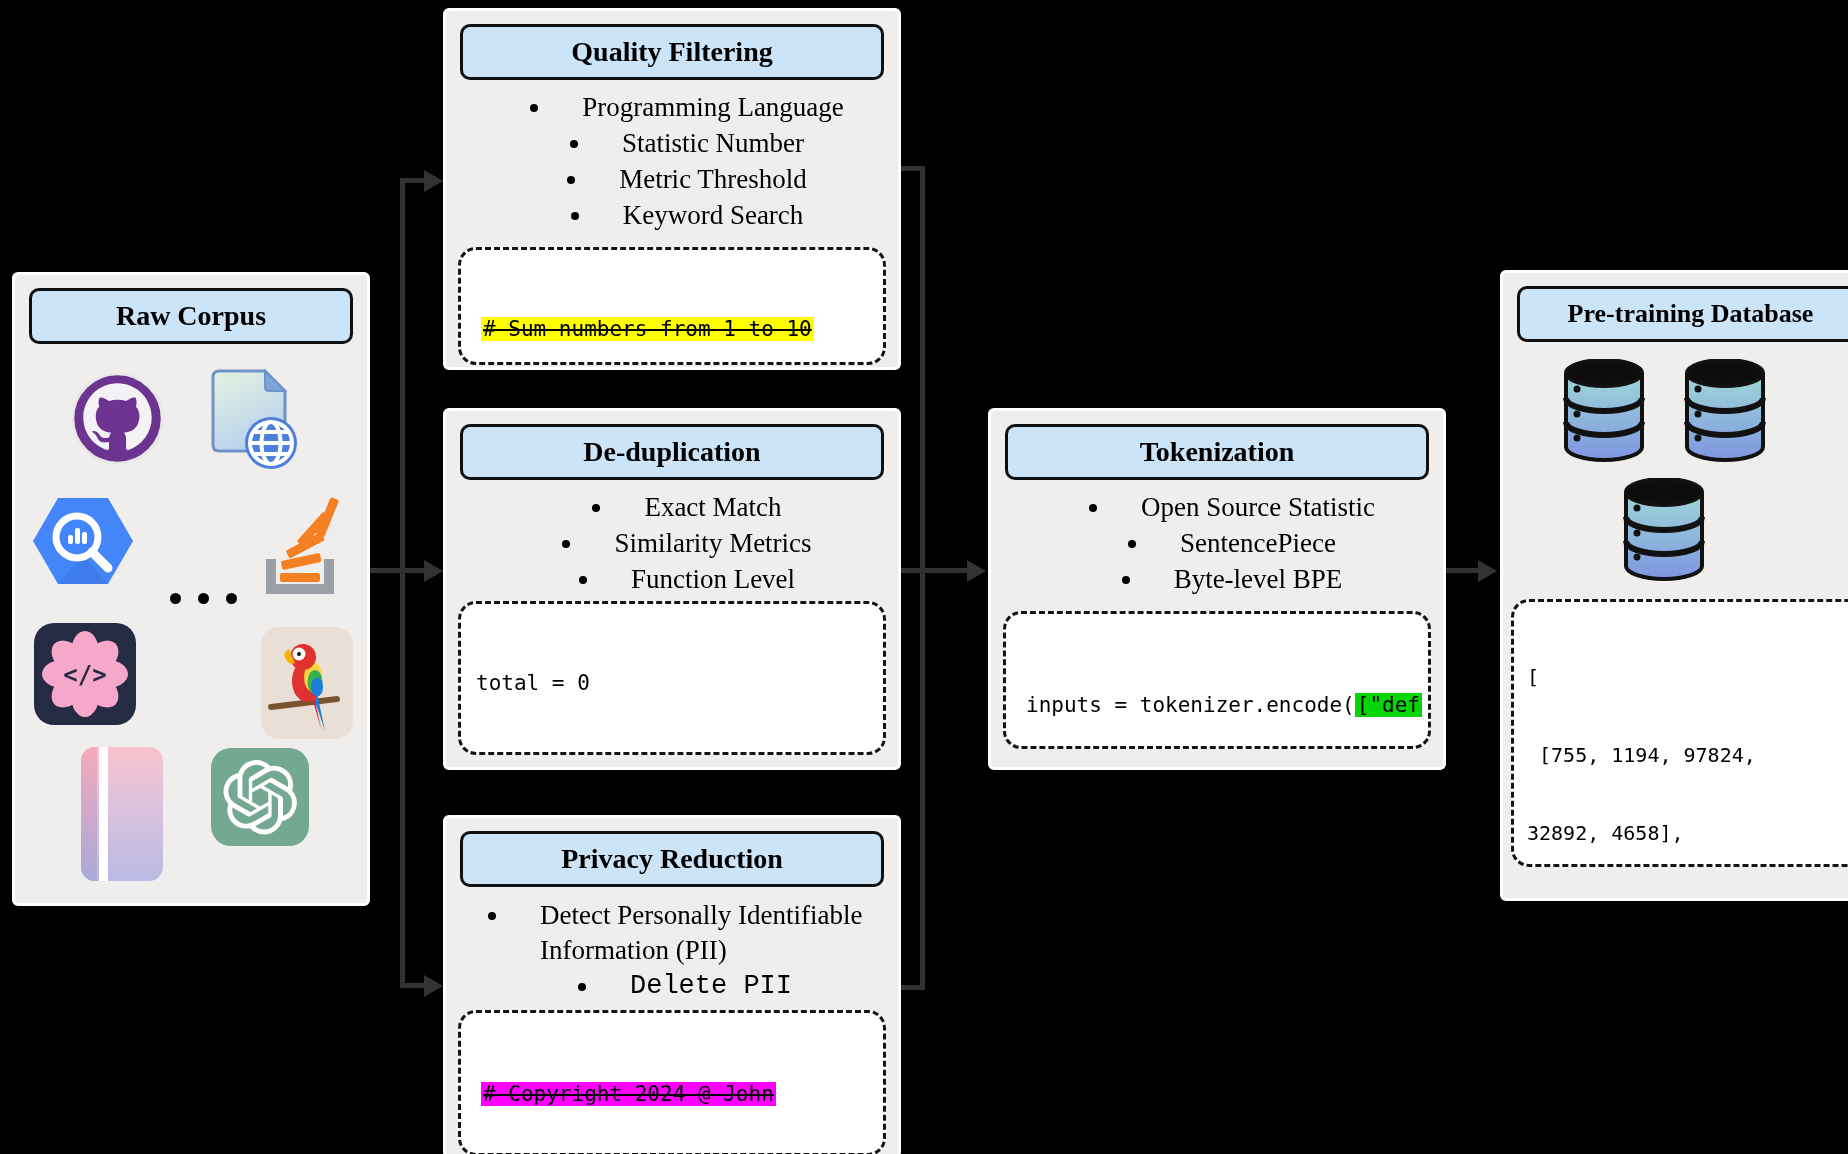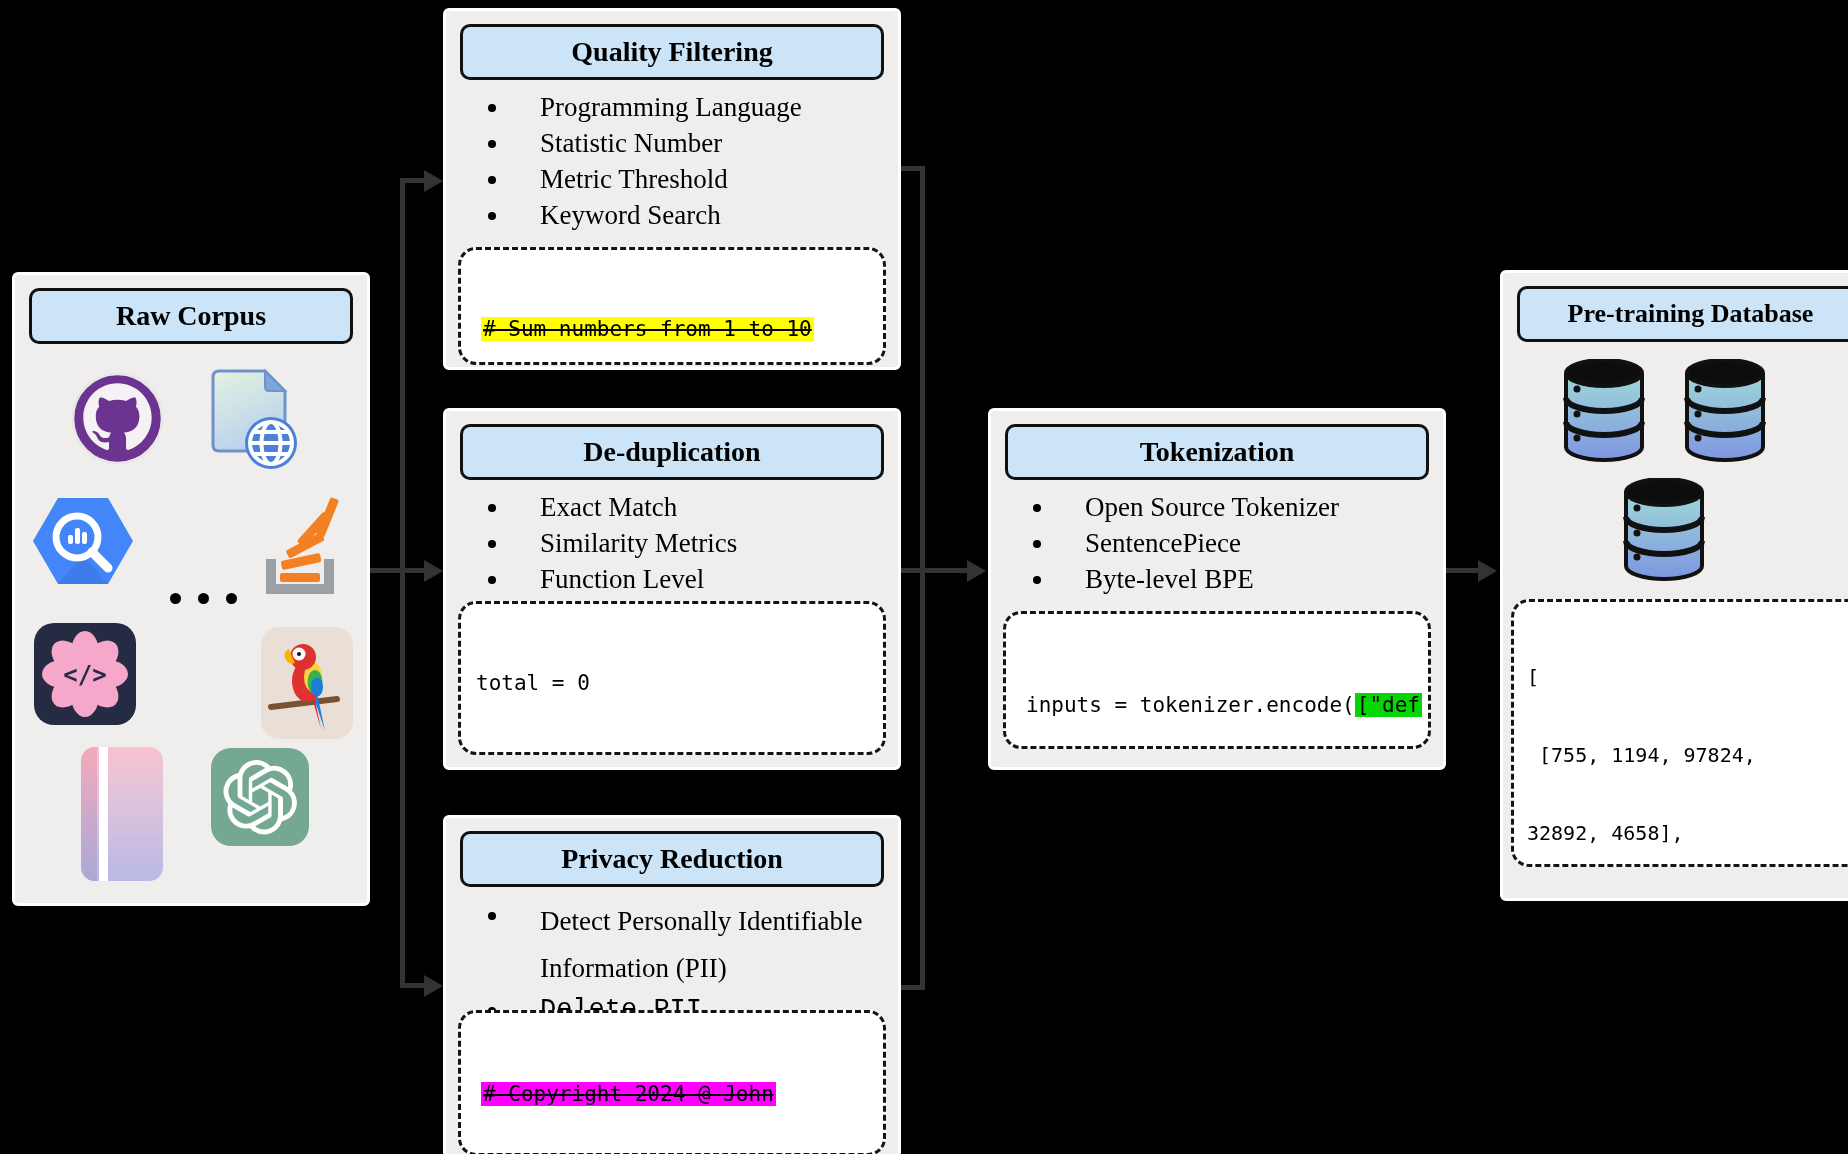--- a/index.html
+++ b/index.html
@@ -3,21 +3,21 @@
 <meta charset="utf-8">
 <style>
   html,body{margin:0;padding:0;background:#000;}
   #stage{position:relative;width:1848px;height:1154px;background:#000;overflow:hidden;
          font-family:"Liberation Serif",serif;color:#000;}
   .panel{position:absolute;background:#efeeec;border:3px solid #fff;border-radius:6px;}
   .header{position:absolute;left:14px;right:14px;top:13px;height:50px;background:#cbe4f7;
           border:3px solid #101010;border-radius:10px;display:flex;align-items:center;
           justify-content:center;font-weight:bold;font-size:28px;}
   .bullets{position:absolute;left:30px;right:12px;font-size:27px;line-height:29px;}
-  .bullet-row{display:flex;margin-bottom:7px;}
+  .bullet-row{display:flex;margin-bottom:7px;justify-content:center;}
   .bdot{flex:none;width:8px;height:8px;border-radius:50%;background:#000;margin:11px 44px 0 12px;}
   .codebox{position:absolute;left:12px;right:12px;background:#fff;border:3px dashed #141414;
            border-radius:18px;font-family:"DejaVu Sans Mono",monospace;font-size:21px;
            line-height:27px;padding:12px 6px 8px 20px;white-space:pre;overflow:hidden;}
   .cline{white-space:pre;}
   .hl{padding:0 2px;}
   .strike{text-decoration:line-through;text-decoration-thickness:2px;}
   .hl-yellow{background:#ffff00;}
   .hl-magenta{background:#ff00ff;}
   .hl-green{background:#06d506;}
@@ -223,21 +223,21 @@
       
       
     </div>
   </div>
 
   <div class="panel" style="left:443px;top:815px;width:452px;height:337px;">
     <div class="header">
       <span>Privacy Reduction</span>
     </div>
     <div class="bullets" style="top:80px;right:16px;">
-      <div class="bullet-row" style="line-height:47px;margin-bottom:1px;">
+      <div class="bullet-row" style="line-height:35px;margin-bottom:1px;">
           <span class="bdot" style="margin-top:14px;"></span>
           <span>Detect Personally Identifiable Information (PII)</span>
         </div>
       <div class="bullet-row" style="line-height:35px;font-family:Liberation Mono, monospace;">
           <span class="bdot" style="margin-top:14px;"></span>
           <span>Delete PII</span>
         </div>
     </div>
     <div class="codebox" style="top:192px;height:118px;padding-top:14px;">
       <div class="cline" style="margin-bottom:25px;"><span class="hl hl-magenta strike"># Copyright 2024 @ John</span></div>
@@ -246,21 +246,21 @@
     </div>
   </div>
 
   <div class="panel" style="left:988px;top:408px;width:452px;height:356px;">
     <div class="header">
       <span>Tokenization</span>
     </div>
     <div class="bullets" style="top:82px;">
       <div class="bullet-row">
           <span class="bdot"></span>
-          <span>Open Source Tokenizer</span>
+          <span>Open Source Statistic</span>
         </div>
       <div class="bullet-row">
           <span class="bdot"></span>
           <span>SentencePiece</span>
         </div>
       <div class="bullet-row">
           <span class="bdot"></span>
           <span>Byte-level BPE</span>
         </div>
     </div>

